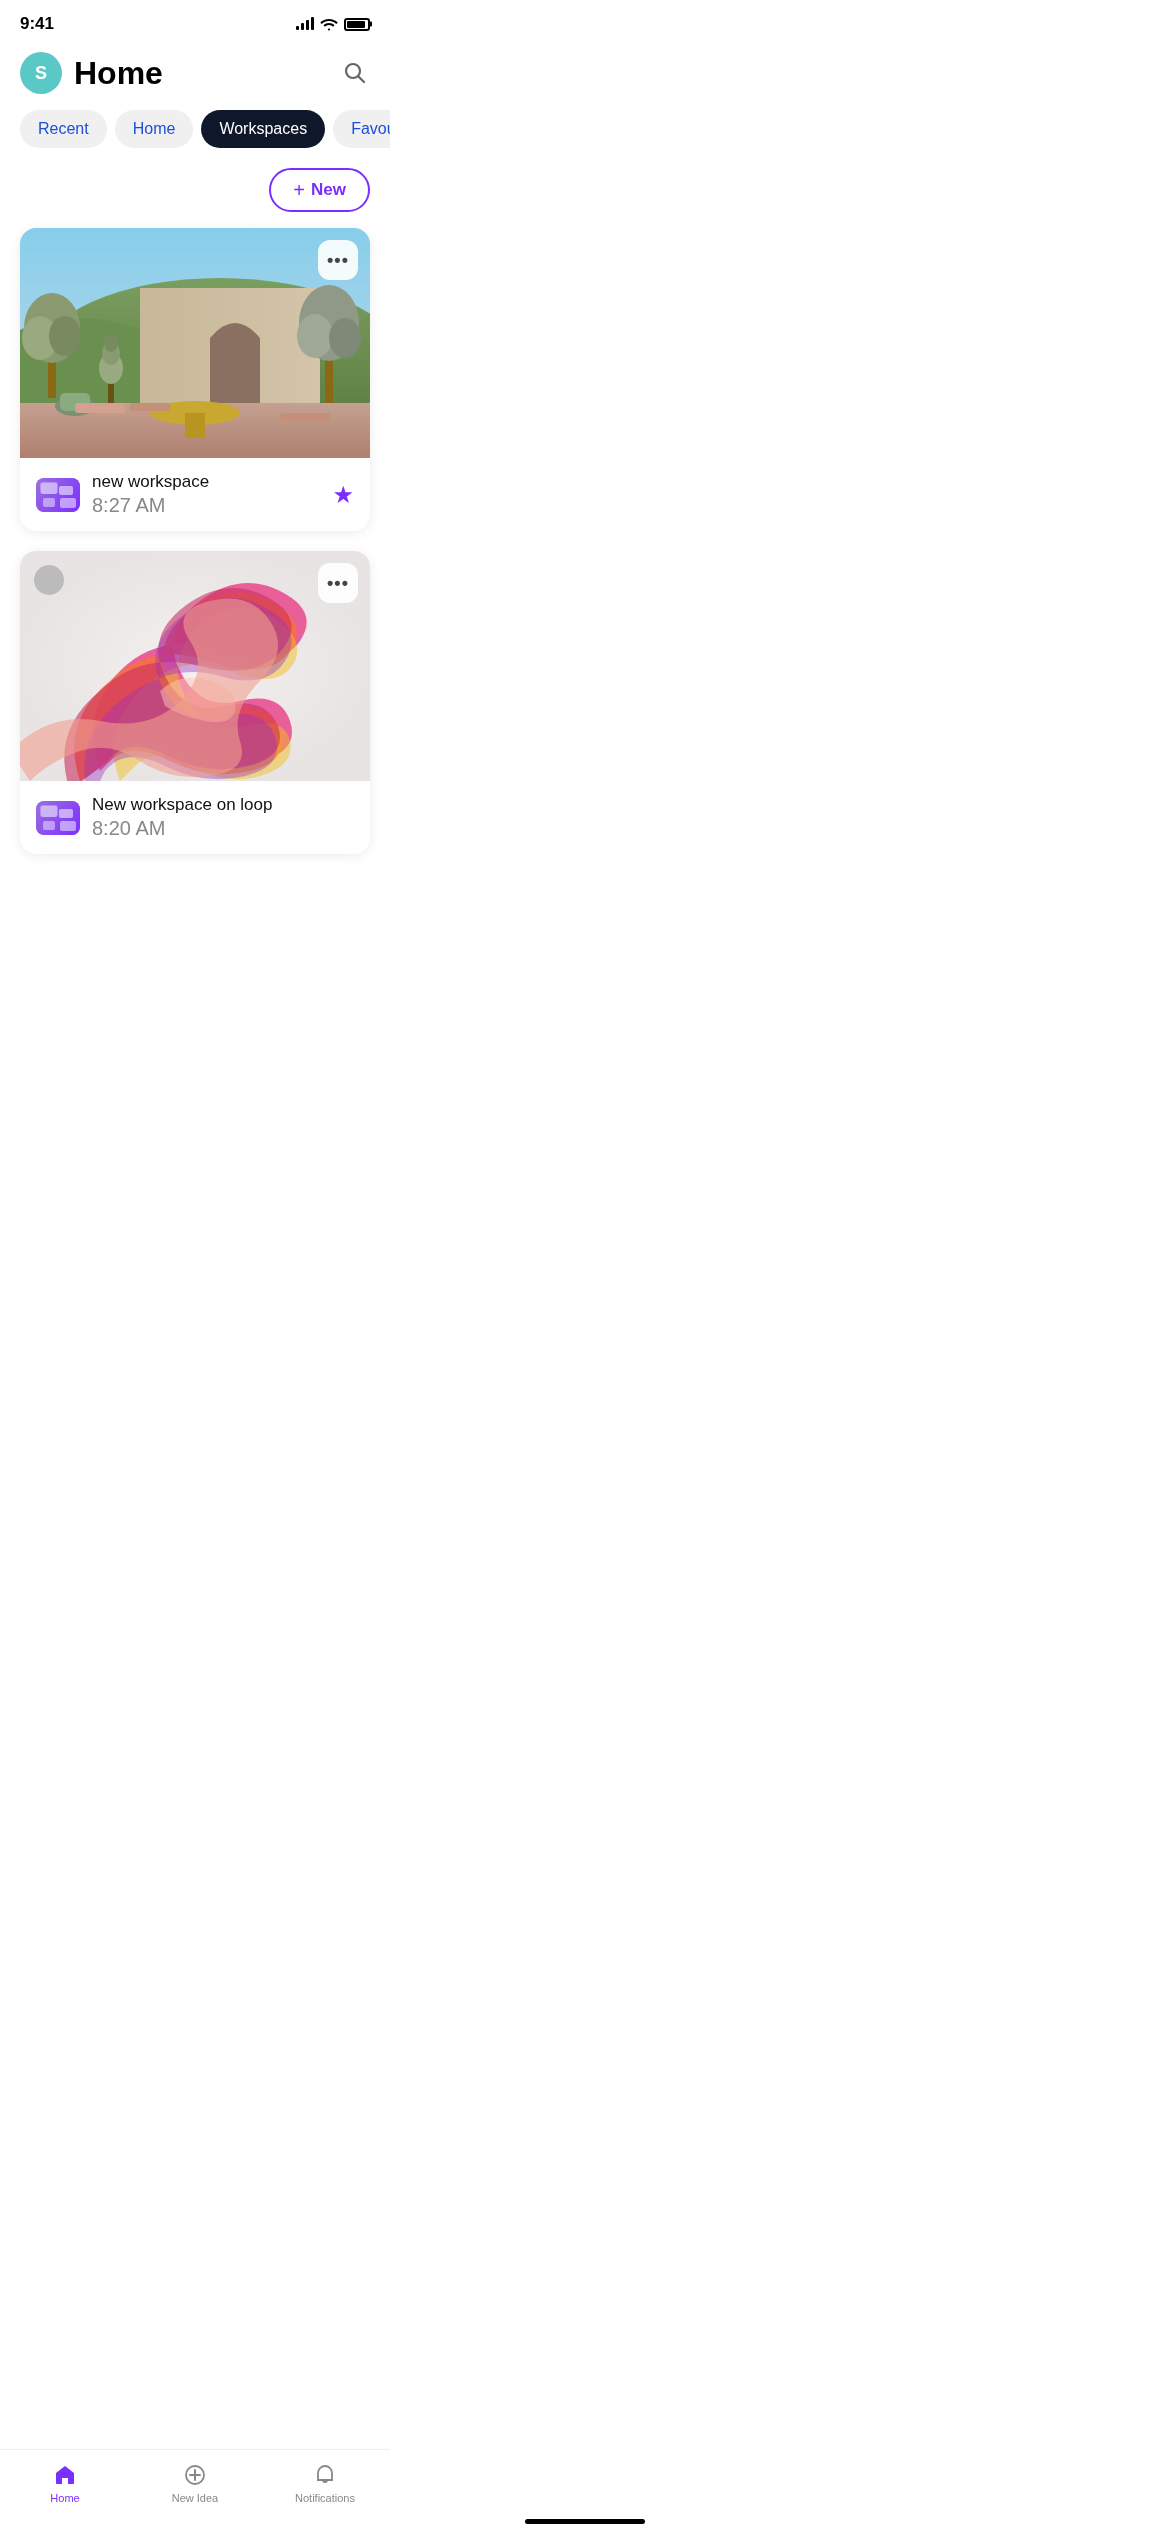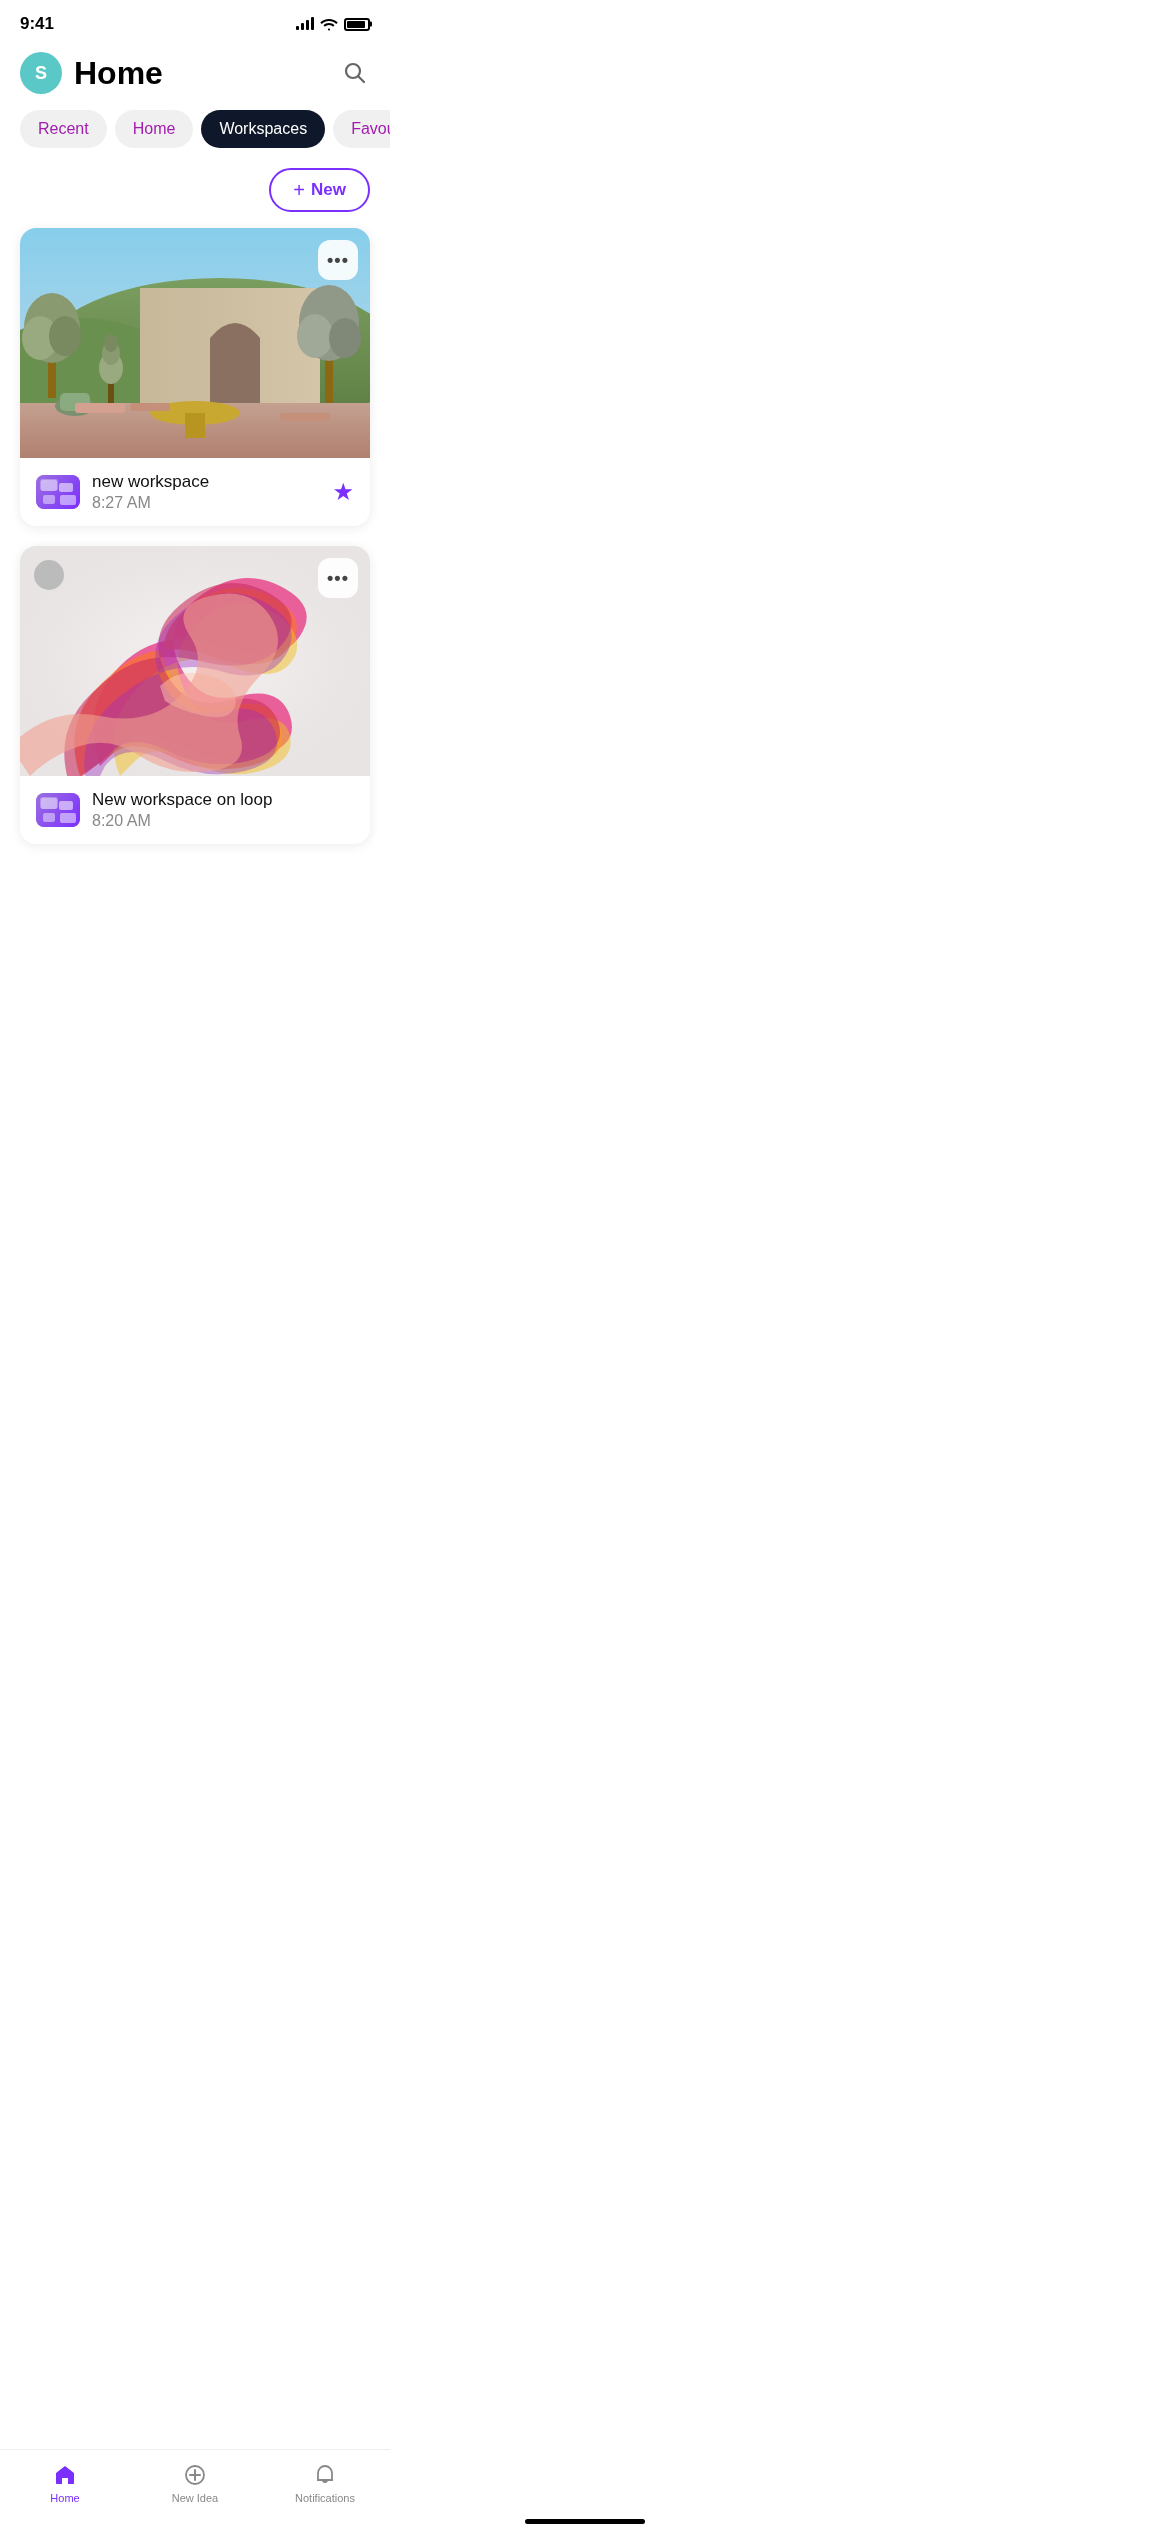--- a/index.html
+++ b/index.html
@@ -126,21 +126,21 @@
       margin-bottom: 20px;
     }
     .filter-tab {
       padding: 10px 18px;
       border-radius: 50px;
       font-size: 16px;
       font-weight: 500;
       cursor: pointer;
       border: none;
       background: #f0f0f0;
-      color: #a21caf;
+      color: #1d4ed8;
     }
     .filter-tab.active {
       background: #0f172a;
       color: #fff;
     }
 
     
     .new-btn-container {
       display: flex;
       justify-content: flex-end;
@@ -250,21 +250,21 @@
     .card-text-info {
       display: flex;
       flex-direction: column;
     }
     .card-name {
       font-size: 17px;
       font-weight: 400;
       color: #111;
     }
     .card-time {
-      font-size: 16px;
+      font-size: 20px;
       color: #888;
       margin-top: 2px;
     }
     .star-btn {
       background: none;
       border: none;
       cursor: pointer;
       font-size: 24px;
     }
     .star-filled {

